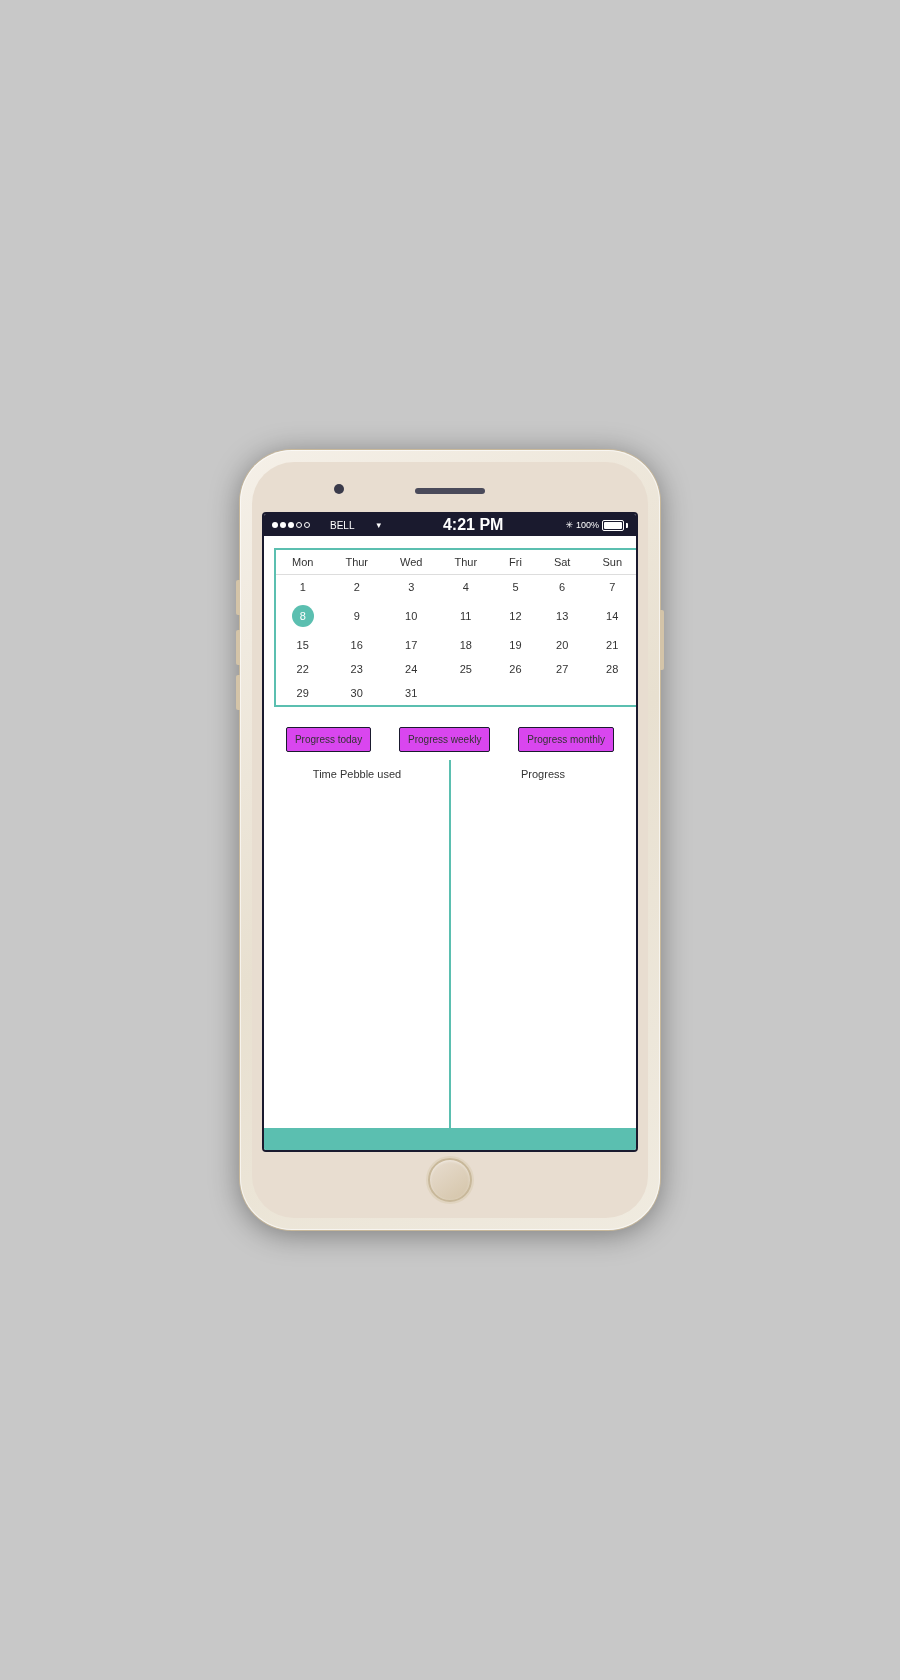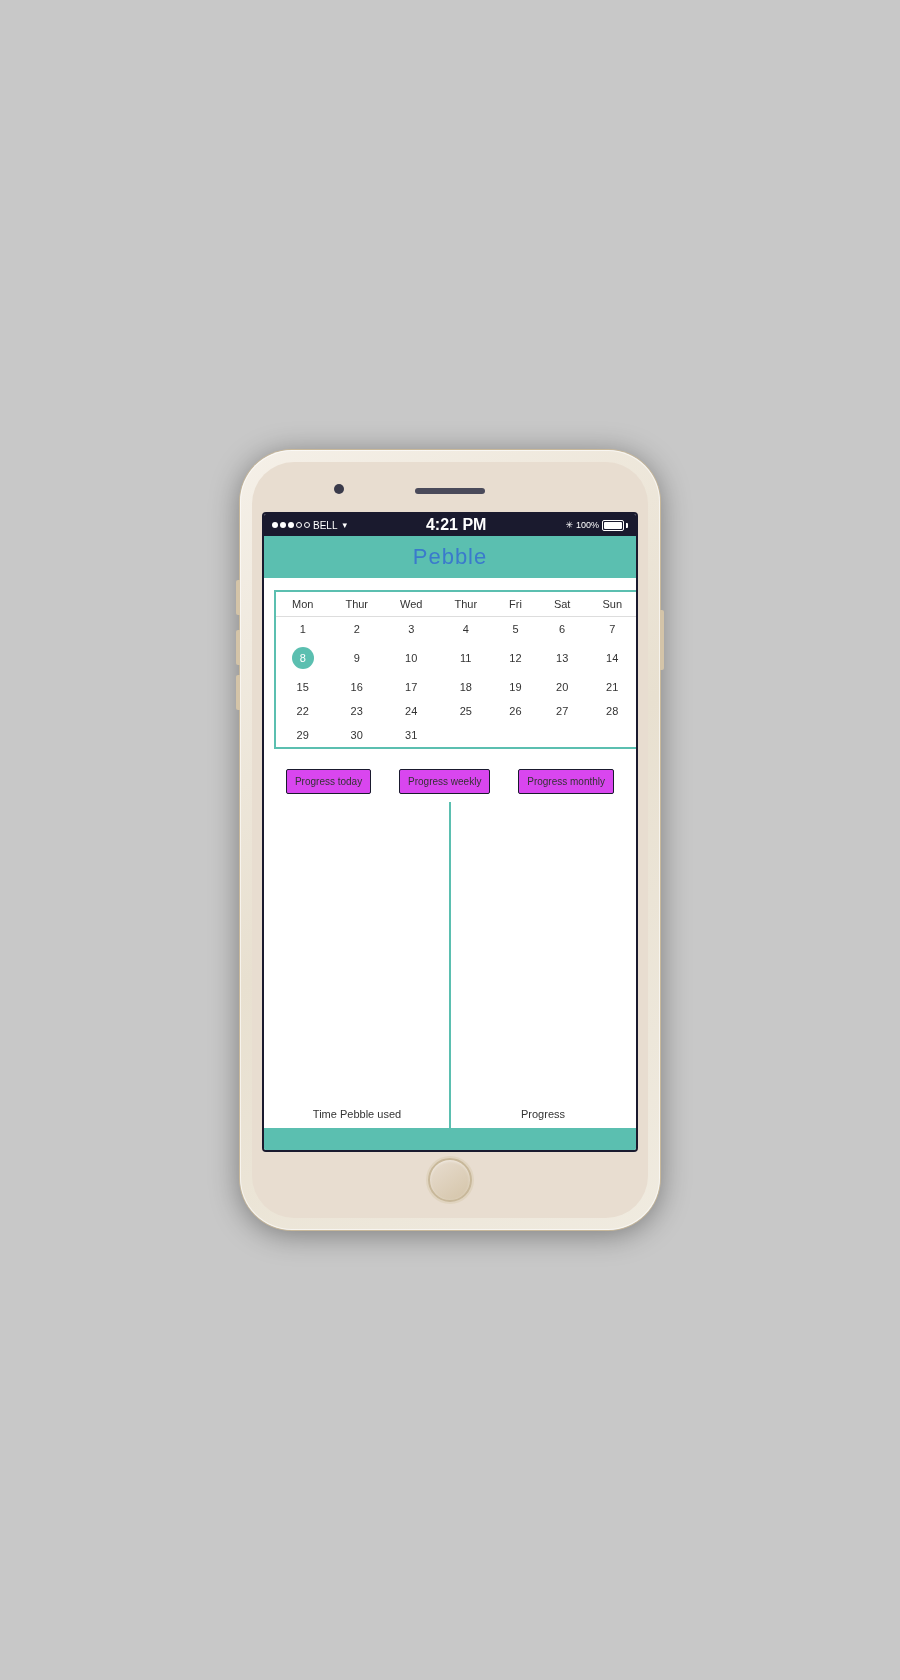--- a/index.html
+++ b/index.html
@@ -112,21 +112,21 @@
       display: flex;
       align-items: center;
       justify-content: space-between;
       padding: 0 8px;
       font-size: 10px;
       flex-shrink: 0;
     }
     .status-left {
       display: flex;
       align-items: center;
-      gap: 3px;
+      gap: 20px;
     }
     .signal-dots {
       display: flex;
       gap: 2px;
     }
     .dot {
       width: 6px;
       height: 6px;
       border-radius: 50%;
       background: #fff;
@@ -249,21 +249,20 @@
       cursor: pointer;
       border-radius: 2px;
     }
 
     
     .stats-area {
       flex: 1;
       display: flex;
       position: relative;
       padding: 8px 0 0 0;
-      align-items: flex-end;
     }
     .stats-left {
       flex: 1;
       display: flex;
       flex-direction: column;
       align-items: center;
       padding: 0 8px;
     }
     .stats-right {
       flex: 1;
@@ -346,23 +345,20 @@
           <span>100%</span>
           <div class="battery-icon">
             <div class="battery-body">
               <div class="battery-fill"></div>
             </div>
             <div class="battery-tip"></div>
           </div>
         </div>
       </div>
 
-      <div class="app-header">
-        <div class="app-title">Pebble</div>
-      </div>
 
       <div class="app-content">
 
         <div class="calendar-wrapper">
           <table class="calendar-table">
             <thead>
               <tr>
                 <th>Mon</th>
                 <th>Thur</th>
                 <th>Wed</th>

